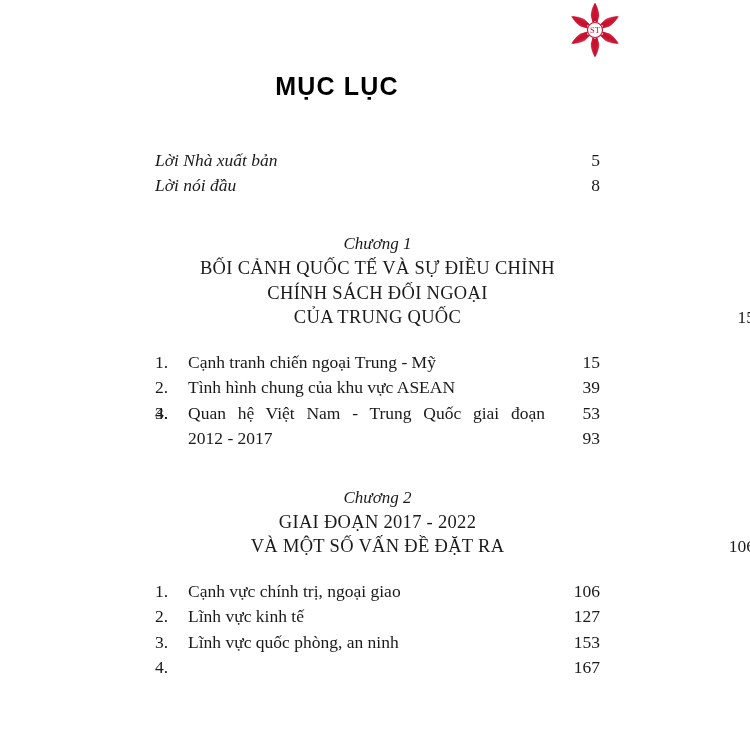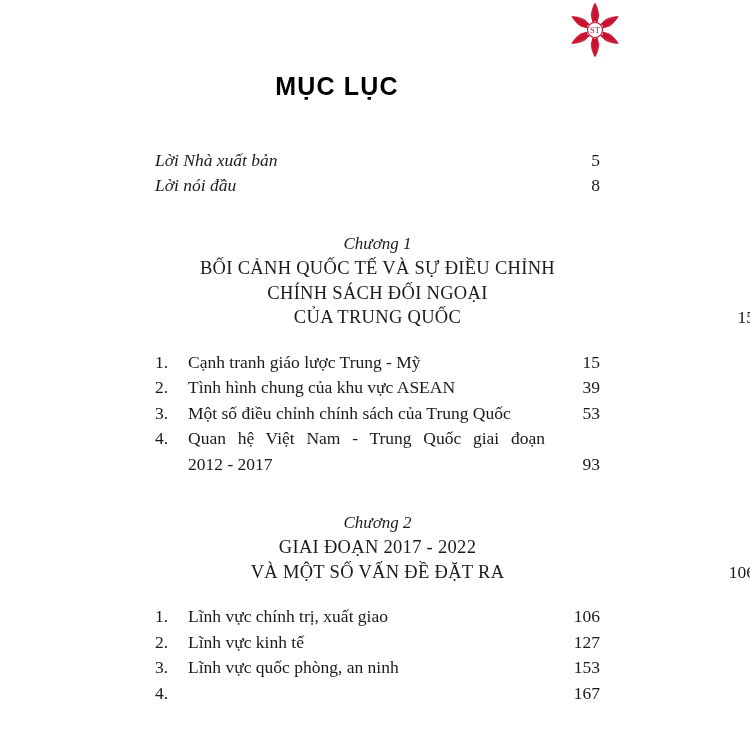--- a/index.html
+++ b/index.html
@@ -304,31 +304,30 @@
     <div class="chapter-title-line">CHÍNH SÁCH ĐỐI NGOẠI</div>
     <div class="chapter-title-line with-page">
       <span>CỦA TRUNG QUỐC</span>
       <span class="ch-page">15</span>
     </div>
   </div>
 
   <div class="entries">
     <div class="entry">
       <span class="num">1.</span>
-      <span class="txt">Cạnh tranh giáo lược Trung - Mỹ</span>
+      <span class="txt">Cạnh tranh chiến ngoại Trung - Mỹ</span>
       <span class="pg">15</span>
     </div>
     <div class="entry">
       <span class="num">2.</span>
       <span class="txt">Tình hình chung của khu vực ASEAN</span>
       <span class="pg">39</span>
     </div>
     <div class="entry">
       <span class="num">3.</span>
-      <span class="txt">Một số điều chỉnh chính sách của Trung Quốc</span>
       <span class="pg">53</span>
     </div>
     <div class="entry justify">
       <span class="num">4.</span>
       <span class="txt-line1">Quan hệ Việt Nam - Trung Quốc giai đoạn</span>
       <span class="txt-line2">2012 - 2017</span>
       <span class="pg second-line">93</span>
     </div>
   </div>
 
@@ -337,21 +336,21 @@
     <div class="chapter-title-line">GIAI ĐOẠN 2017 - 2022</div>
     <div class="chapter-title-line with-page">
       <span>VÀ MỘT SỐ VẤN ĐỀ ĐẶT RA</span>
       <span class="ch-page">106</span>
     </div>
   </div>
 
   <div class="entries">
     <div class="entry">
       <span class="num">1.</span>
-      <span class="txt">Lĩnh vực chính trị, xuất giao</span>
+      <span class="txt">Cạnh vực chính trị, ngoại giao</span>
       <span class="pg">106</span>
     </div>
     <div class="entry">
       <span class="num">2.</span>
       <span class="txt">Lĩnh vực kinh tế</span>
       <span class="pg">127</span>
     </div>
     <div class="entry">
       <span class="num">3.</span>
       <span class="txt">Lĩnh vực quốc phòng, an ninh</span>

